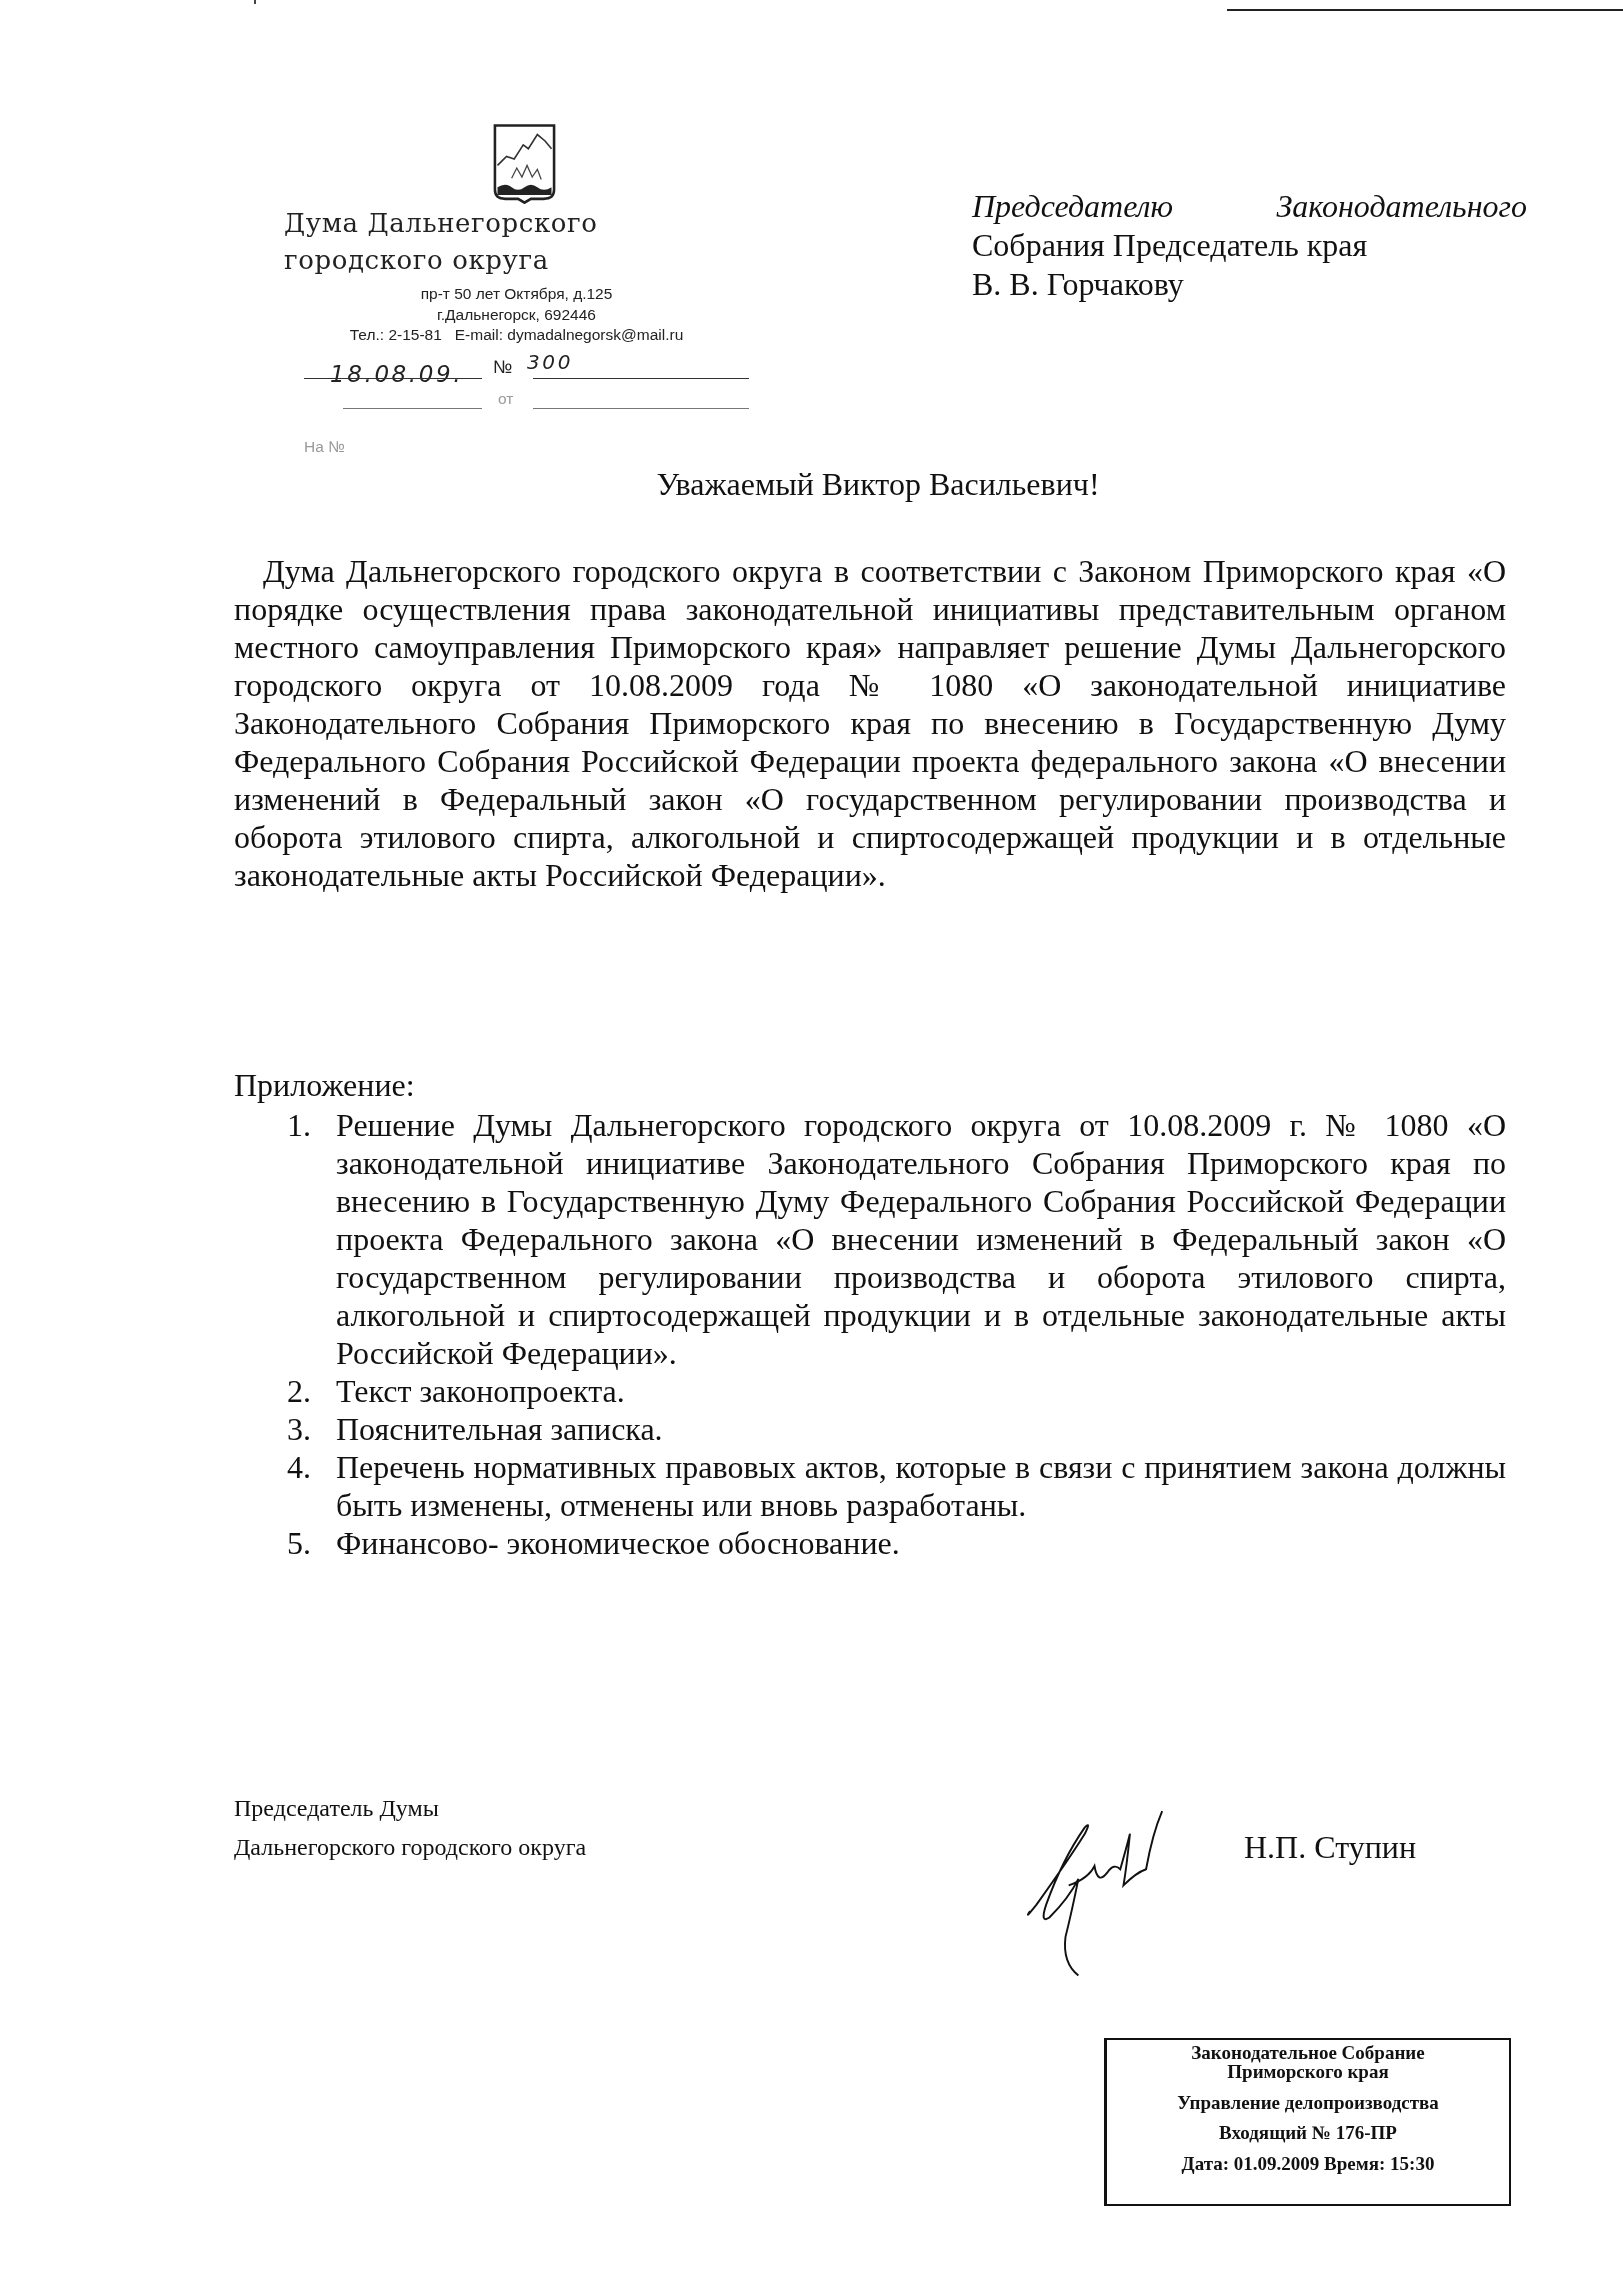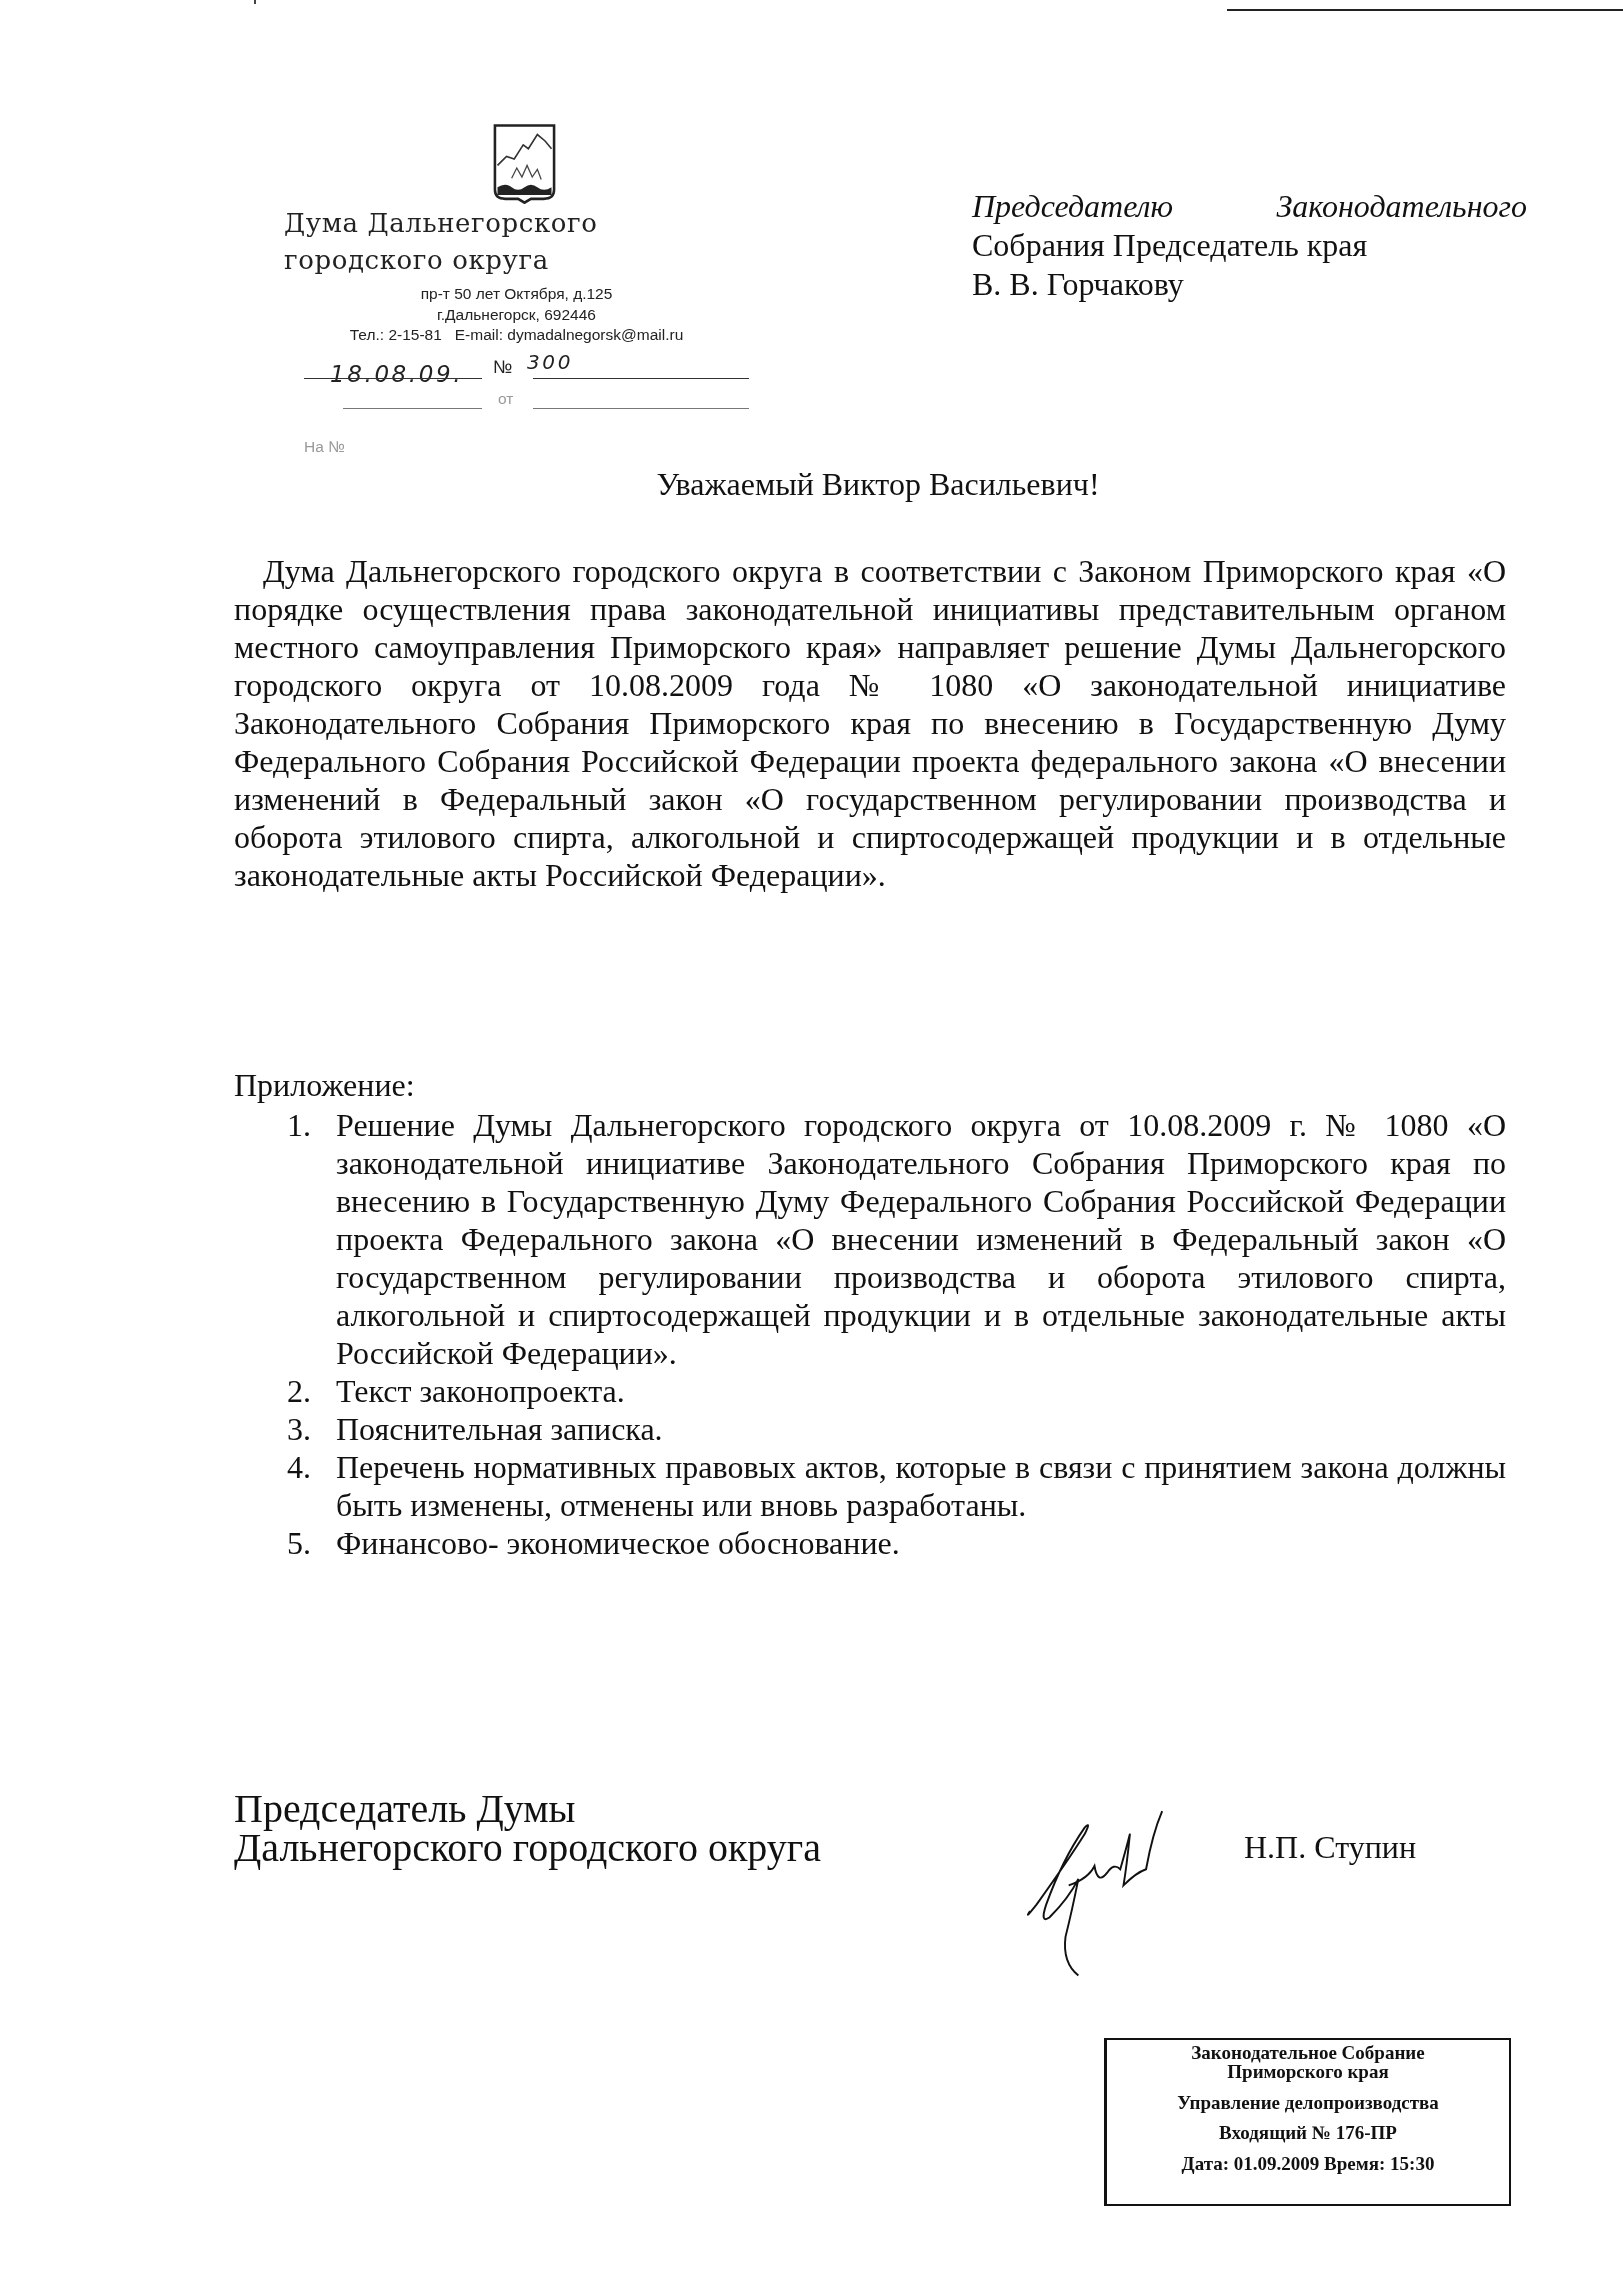--- a/index.html
+++ b/index.html
@@ -32,21 +32,21 @@
   
   .salutation { left: 232px; top: 465px; width: 1292px; text-align: center; font-size: 32px; line-height: 39px; }
   .para { left: 234px; top: 552px; width: 1272px; font-size: 32px; line-height: 38px; text-align: justify; text-indent: 29px; }
 
   .annex-title { left: 234px; top: 1066px; font-size: 32px; line-height: 39px; }
   .annex-list { left: 234px; top: 1106px; width: 1272px; margin: 0; padding: 0; list-style: none; font-size: 32px; line-height: 38px; }
   .annex-list li { position: relative; padding-left: 102px; text-align: justify; }
   .annex-list .num { position: absolute; left: 53px; top: 0; }
 
   
-  .sig-title { left: 234px; top: 1789px; font-size: 40px; line-height: 39px; }
+  .sig-title { left: 234px; top: 1789px; font-size: 24px; line-height: 39px; }
   .sig-mark { left: 1017px; top: 1808px; width: 213px; height: 174px; }
   .sig-name { left: 1244px; top: 1828px; font-size: 32px; line-height: 39px; }
 
   
   .stamp { left: 1104px; top: 2038px; width: 407px; height: 168px; border: 2.6px solid #111; border-left-width: 3.9px; box-sizing: border-box; text-align: center; font-weight: bold; font-size: 19px; line-height: 19px; padding-top: 3px; }
   .stamp div { margin: 0; }
   .stamp .gap { height: 11.6px; }
 </style>
 </head>
 <body>

